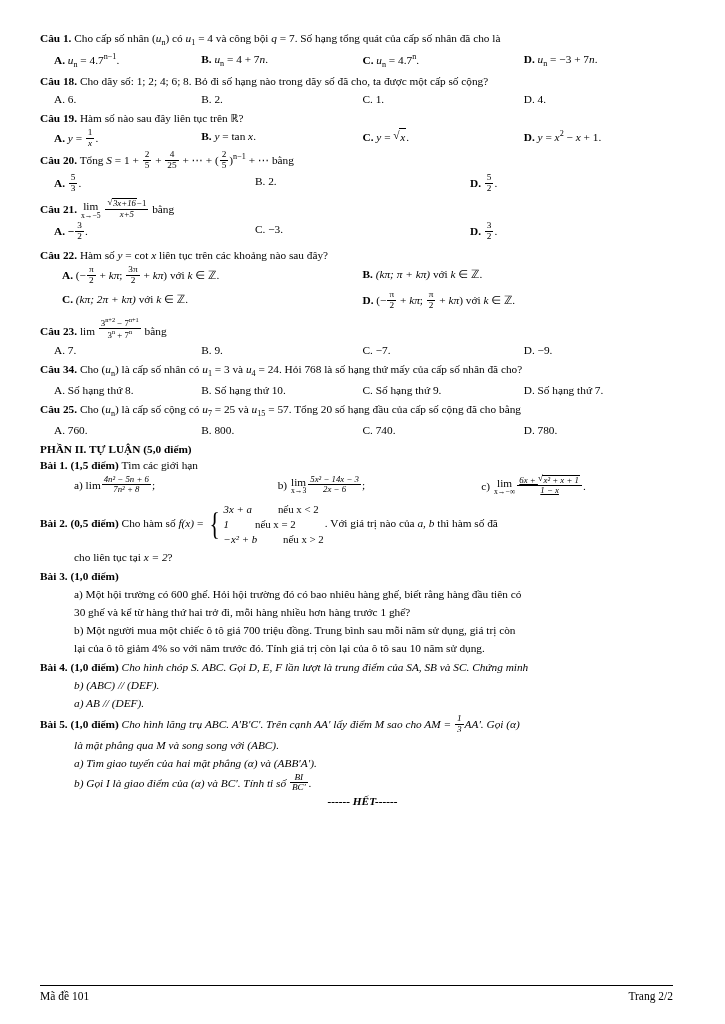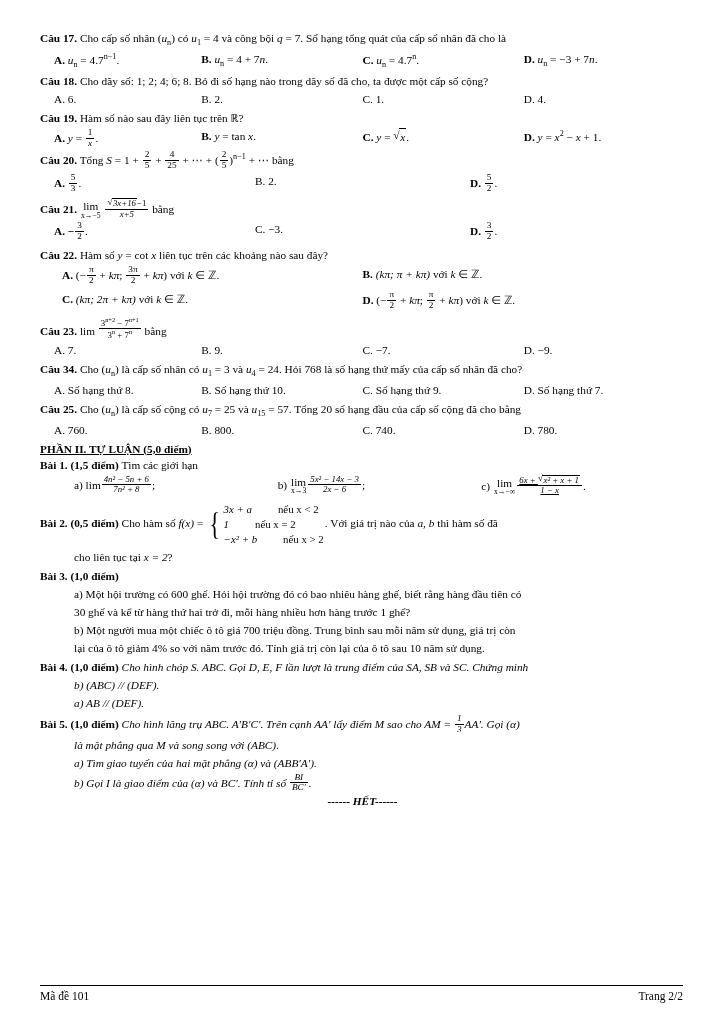--- a/index.html
+++ b/index.html
@@ -90,21 +90,20 @@
     vertical-align: middle;
     line-height: 1;
     margin: 0 1px;
   }
   .lim .op { display: block; font-style: normal; }
   .lim .under { display: block; font-size: 0.68em; margin-top: -1px; }
   
   .section {
     font-weight: bold;
     margin: 4px 0 2px 0;
-    text-decoration: underline;
   }
   .bai {
     margin: 2px 0 2px 0;
     line-height: 1.45;
   }
   .bai b { font-weight: bold; }
   .sub-a {
     margin: 1px 0 1px 0;
     padding-left: 34px;
     line-height: 1.5;
@@ -146,32 +145,32 @@
   .footer {
     display: flex;
     justify-content: space-between;
     font-size: 11.5px;
   }
   .center { text-align: center; }
   .het { font-weight: bold; font-style: italic; }
   .bottom-wrap {
     position: absolute;
     left: 40px;
-    right: 42px;
+    right: 52px;
     bottom: 22px;
   }
   .nowrap { white-space: nowrap; }
 </style>
 </head>
 <body>
 
 <div class="page">
 
   <div class="q">
-    <span class="qlabel">Câu 17.</span>
+    <span class="qlabel">Câu 1.</span>
     <span>
       <span>Cho cấp số nhân (</span><i>u</i><span class="sub">n</span><span>) có </span><i>u</i><span class="sub">1</span><span> = 4 và công bội </span><i>q</i><span> = 7. Số hạng tổng quát của cấp số nhân đã cho là</span>
     </span>
   </div>
   <div class="opts indent">
     <div><span class="ob">A. </span><i>u</i><span class="sub">n</span><span> = 4.7</span><span class="sup">n−1</span><span>.</span></div>
     <div><span class="ob">B. </span><i>u</i><span class="sub">n</span><span> = 4 + 7</span><i>n</i><span>.</span></div>
     <div><span class="ob">C. </span><i>u</i><span class="sub">n</span><span> = 4.7</span><span class="sup">n</span><span>.</span></div>
     <div><span class="ob">D. </span><i>u</i><span class="sub">n</span><span> = −3 + 7</span><i>n</i><span>.</span></div>
   </div>

